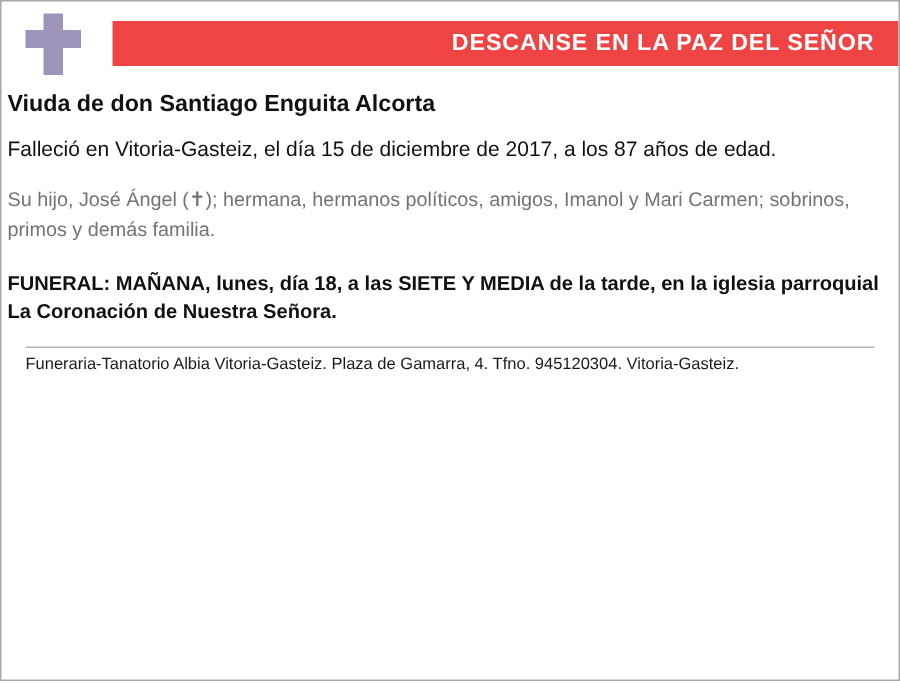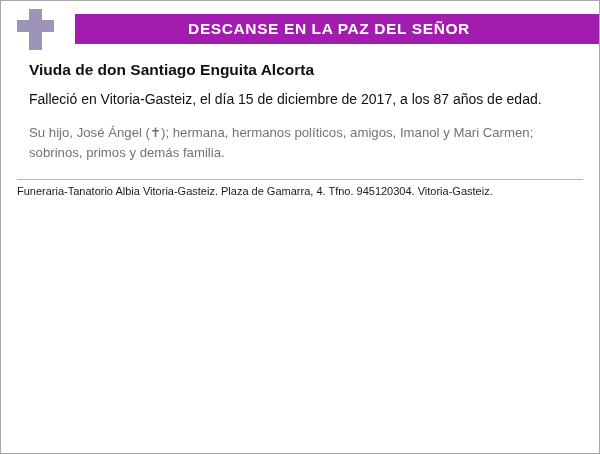--- a/index.html
+++ b/index.html
@@ -46,24 +46,24 @@
     position: absolute;
     left: 16px;
     top: 19px;
     width: 37px;
     height: 12px;
     background: #9e93b8;
   }
   .band {
     flex: 1 1 auto;
     height: 30px;
-    background: #a21caf;
+    background: #ef4444;
     display: flex;
     align-items: center;
-    justify-content: center;
+    justify-content: flex-end;
     padding-right: 16px;
     box-sizing: border-box;
   }
   .band-text {
     color: #ffffff;
     font-weight: bold;
     font-size: 15.5px;
     letter-spacing: 0.6px;
     white-space: nowrap;
   }
@@ -156,21 +156,21 @@
     bottom: -10px;
     width: 124px;
     height: 44px;
     background:
       repeating-linear-gradient(97deg, #f2f2f2 0 6px, #2f2f2f 6px 12px);
     border-radius: 50% 50% 0 0 / 70% 70% 0 0;
   }
 
   
   .body {
-    padding: 0 28px;
+    padding: 0 4px;
   }
   .widow {
     font-size: 15.5px;
     font-weight: bold;
     margin: 4px 0 12px 0;
     color: #111;
   }
   .died {
     font-size: 14px;
     margin: 12px 0 16px 0;
@@ -212,18 +212,19 @@
     <div class="band">
       <span class="band-text">DESCANSE EN LA PAZ DEL SEÑOR</span>
     </div>
   </div>
 
 
   <div class="body">
     <div class="widow">Viuda de don Santiago Enguita Alcorta</div>
     <div class="died">Falleció en Vitoria-Gasteiz, el día 15 de diciembre de 2017, a los 87 años de edad.</div>
     <div class="family">Su hijo, José Ángel (✝); hermana, hermanos políticos, amigos, Imanol y Mari Carmen; sobrinos, primos y demás familia.</div>
+    <div class="block">FUNERAL: MAÑANA, lunes, día 18, a las SIETE Y MEDIA de la tarde, en la iglesia parroquial La Coronación de Nuestra Señora.</div>
   </div>
 
   <div class="footer-rule"></div>
   <div class="footer">Funeraria-Tanatorio Albia Vitoria-Gasteiz. Plaza de Gamarra, 4. Tfno. 945120304. Vitoria-Gasteiz.</div>
 
 </div>
 
 </body></html>

